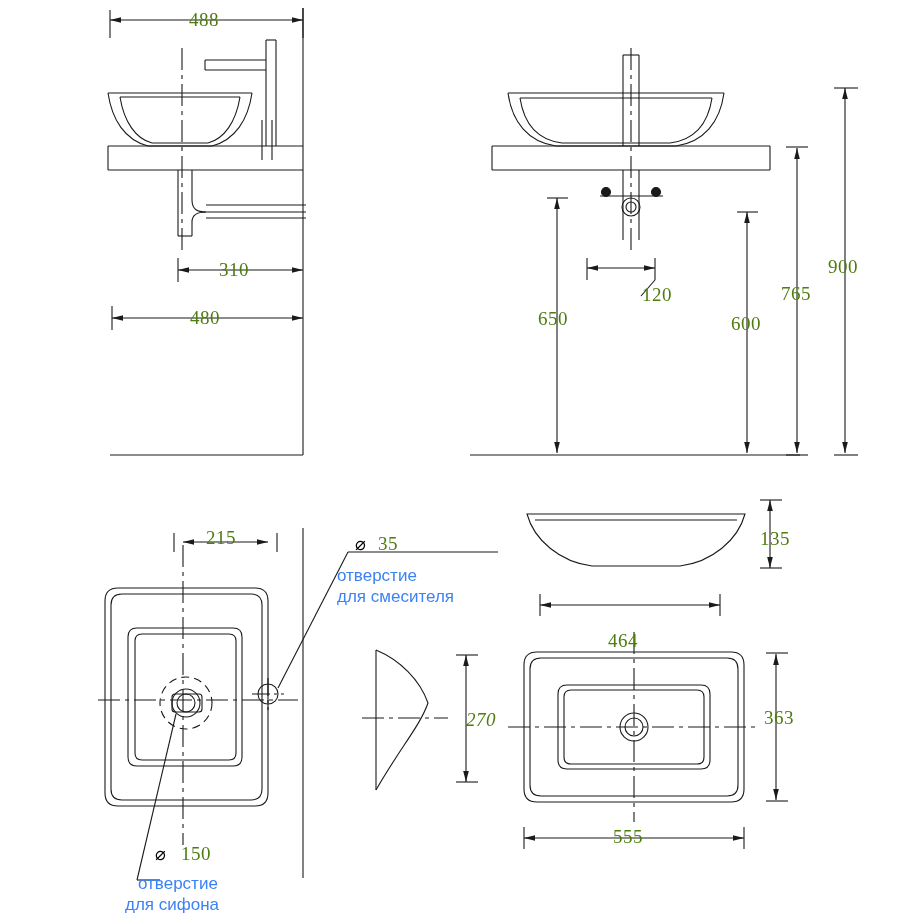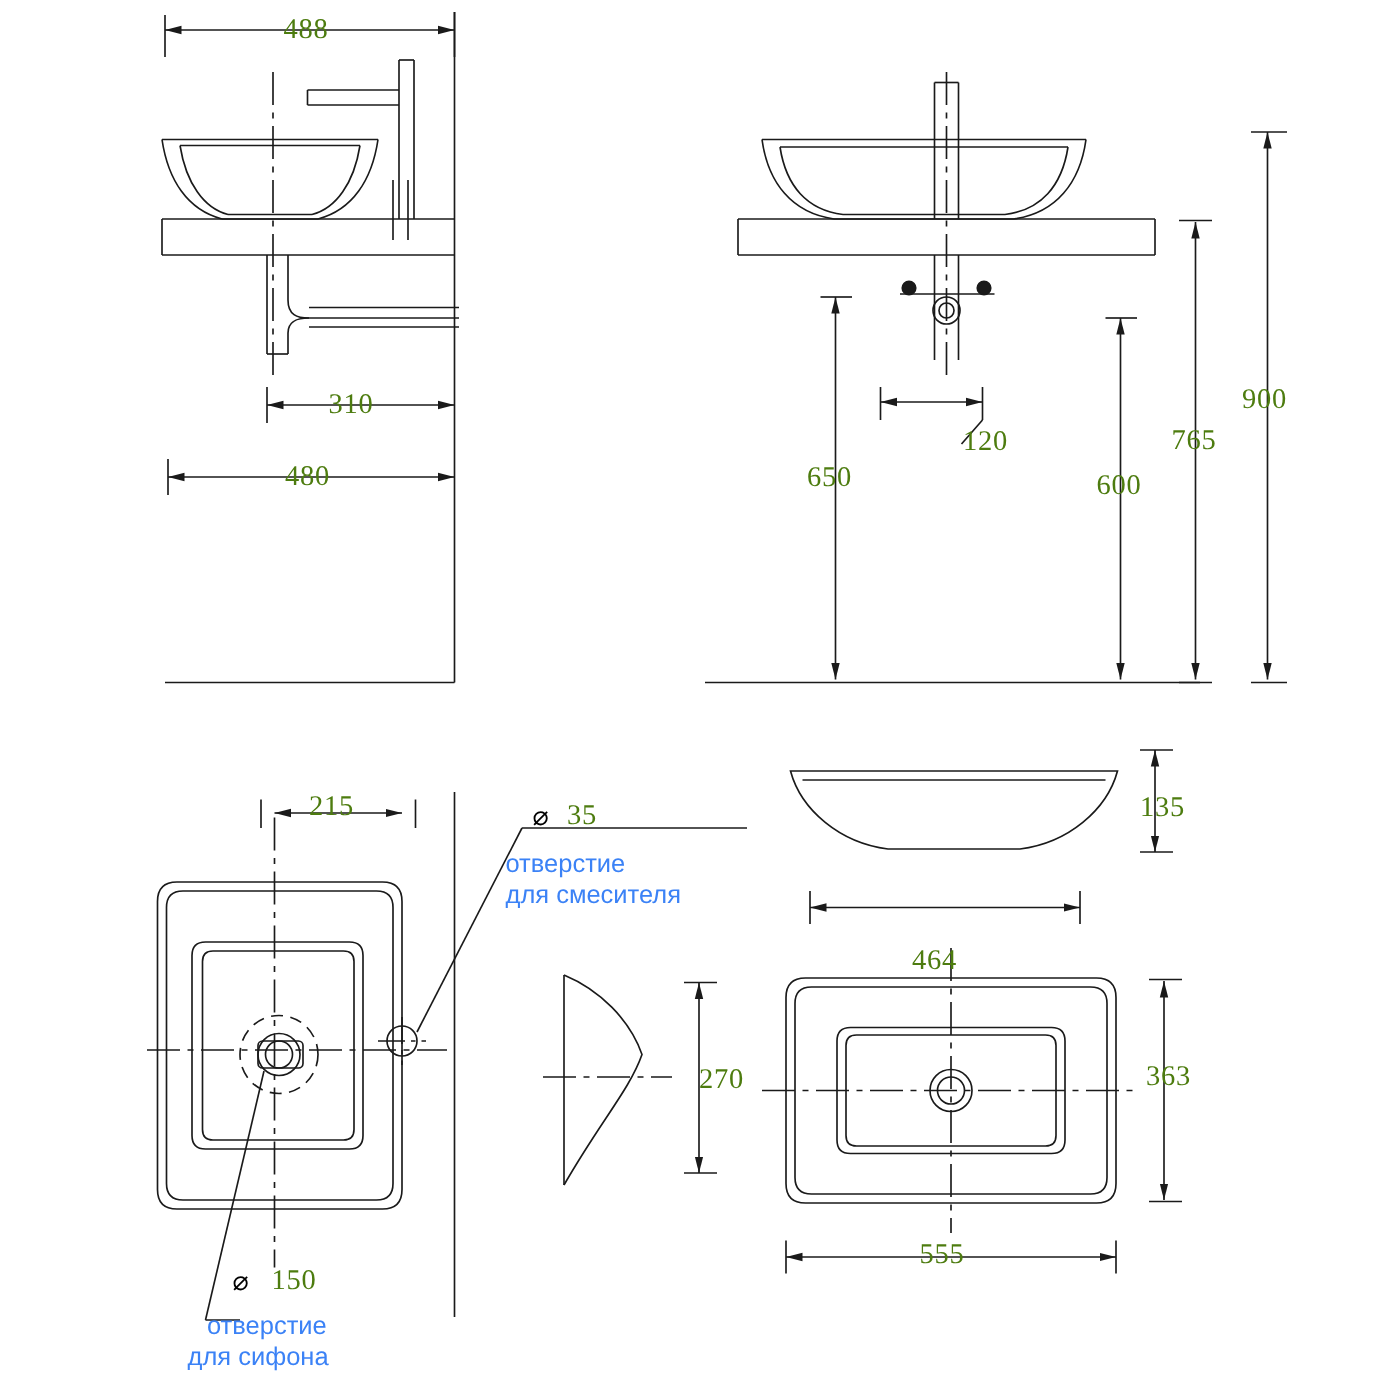--- a/index.html
+++ b/index.html
@@ -249,20 +249,20 @@
   <div class="dia-sym" style="left:355px; top:533px;">⌀</div>
   <div class="dim-text" style="left:378px; top:533px;font-family:Liberation Serif, serif;">35</div>
   <div class="note-text" style="left:337px; top:565px;">отверстие</div>
   <div class="note-text" style="left:337px; top:586px;">для смесителя</div>
 
   <div class="dia-sym" style="left:155px; top:843px;">⌀</div>
   <div class="dim-text" style="left:181px; top:843px;">150</div>
   <div class="note-text" style="left:138px; top:873px;">отверстие</div>
   <div class="note-text" style="left:125px; top:894px;">для сифона</div>
 
-  <div class="dim-text" style="left:466px; top:709px;">270</div>
+  <div class="dim-text" style="left:466px; top:709px;font-style:italic;">270</div>
 
   <div class="dim-text" style="left:760px; top:528px;">135</div>
   <div class="dim-text" style="left:608px; top:594px;margin-top:36px;">464</div>
   <div class="dim-text" style="left:764px; top:707px;">363</div>
   <div class="dim-text" style="left:613px; top:826px;">555</div>
 
 </div>
 
 </body></html>

